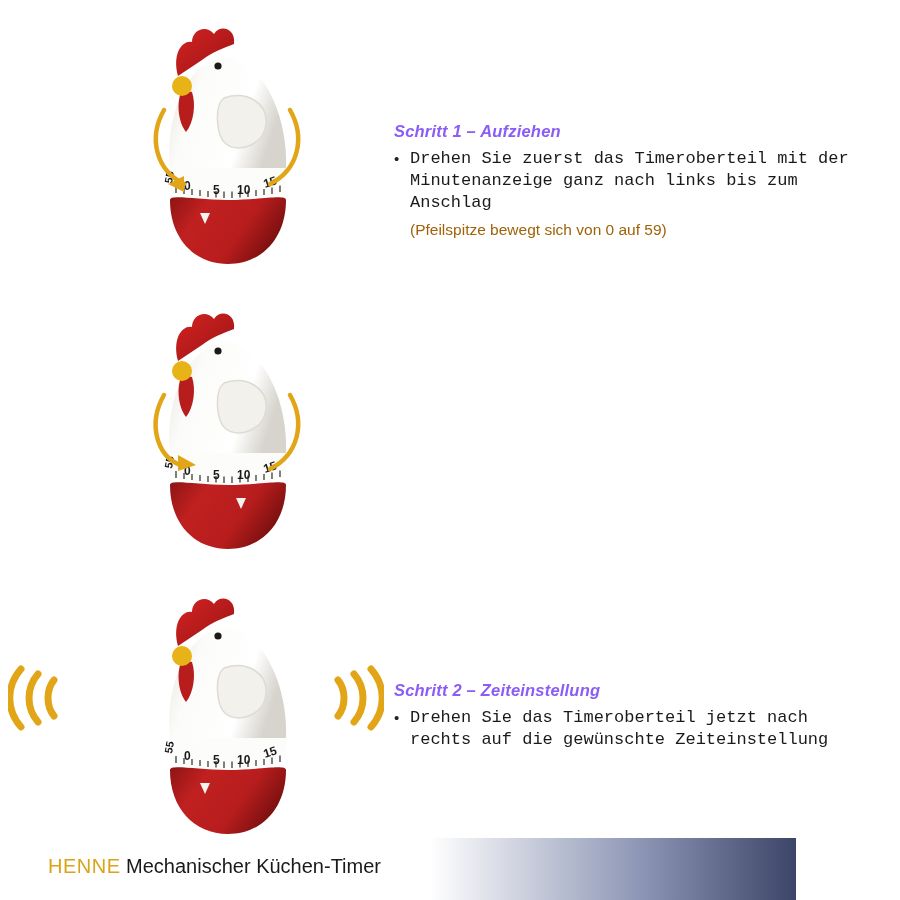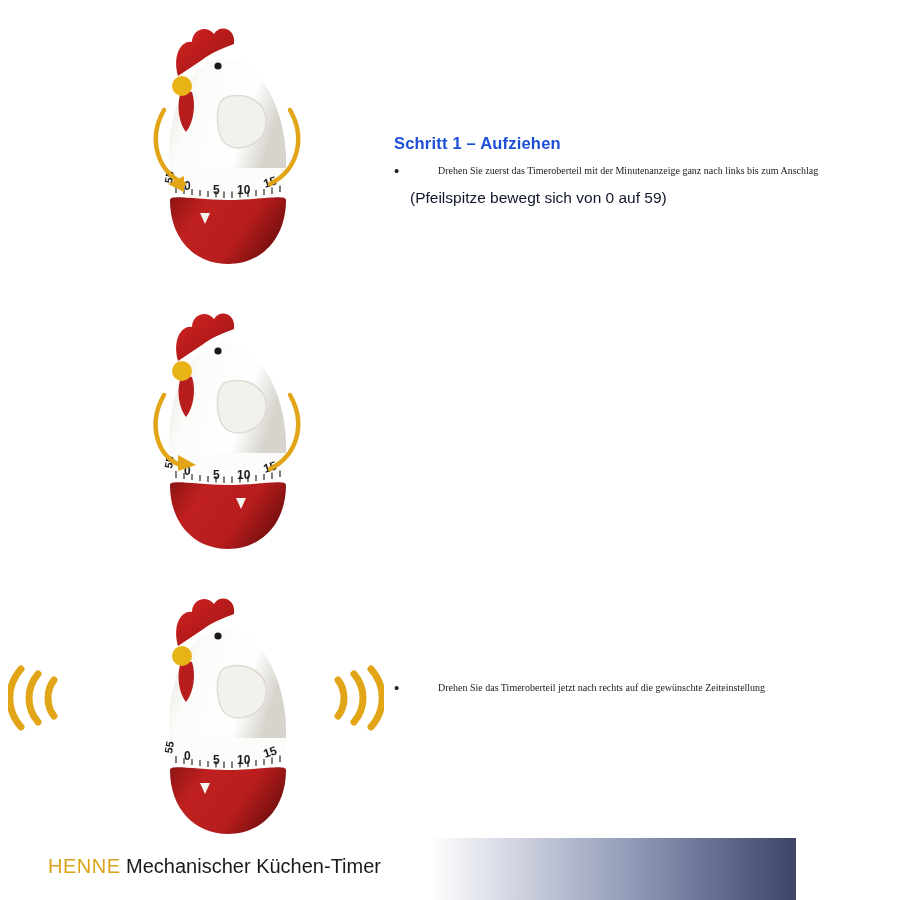--- a/index.html
+++ b/index.html
@@ -42,51 +42,51 @@
   .text-col {
     position: absolute;
     left: 394px;
     top: 0;
     width: 470px;
   }
   #step1 .text-col { top: 108px; }
   #step2 .text-col { top: 382px; }
 
   .step-title {
-    color: #1d4ed8;
+    color: #8b5cf6;
     font-weight: bold;
     font-size: 16.5px;
     letter-spacing: 0.2px;
-    margin: 16px 0 7px 0;
+    margin: 4px 0 7px 0;
     font-family: "Liberation Sans", sans-serif;
+    font-style: italic;
   }
   .bullet-row {
     display: flex;
     align-items: flex-start;
     margin: 0 0 2px 0;
   }
   .bullet-dot {
     width: 16px;
     flex: 0 0 16px;
     color: #222;
     font-size: 15px;
     line-height: 22px;
     text-align: left;
   }
   .bullet-text {
-    font-size: 10px;
+    font-size: 17px;
     line-height: 22px;
     color: #1a1a1a;
-    font-family: Liberation Serif, serif;
-    margin-left: 28px;
+    font-family: Liberation Mono, monospace;
   }
   .note {
     font-size: 15.5px;
     line-height: 22px;
-    color: #0f172a;
+    color: #a16207;
     margin-left: 16px;
     margin-top: 5px;
     font-family: "Liberation Sans", sans-serif;
   }
 
   
   .footer {
     position: absolute;
     left: 0;
     bottom: 0;
@@ -259,20 +259,21 @@
         <polygon points="116,195 126,195 121,206" fill="#f3f3f0"></polygon>
         <g>
           <path d="M170 92 C186 120 178 152 150 166" fill="none" stroke="#e2a518" stroke-width="4.5" stroke-linecap="round"></path>
           <path d="M44 92 C28 120 36 152 60 162" fill="none" stroke="#e2a518" stroke-width="4.5" stroke-linecap="round"></path>
           <polygon points="58,152 58,168 76,162" fill="#e2a518"></polygon>
         </g>
       </svg>
     </div>
 
     <div class="text-col">
+      <div class="step-title">Schritt 2 – Zeiteinstellung</div>
       <div class="bullet-row">
         <div class="bullet-dot">•</div>
         <div class="bullet-text">Drehen Sie das Timeroberteil jetzt nach rechts auf die gewünschte Zeiteinstellung</div>
       </div>
     </div>
   </div>
 
   <div class="step" id="step3">
     <div class="illustration">
       <svg class="timer" viewBox="0 0 210 255" xmlns="http://www.w3.org/2000/svg">

